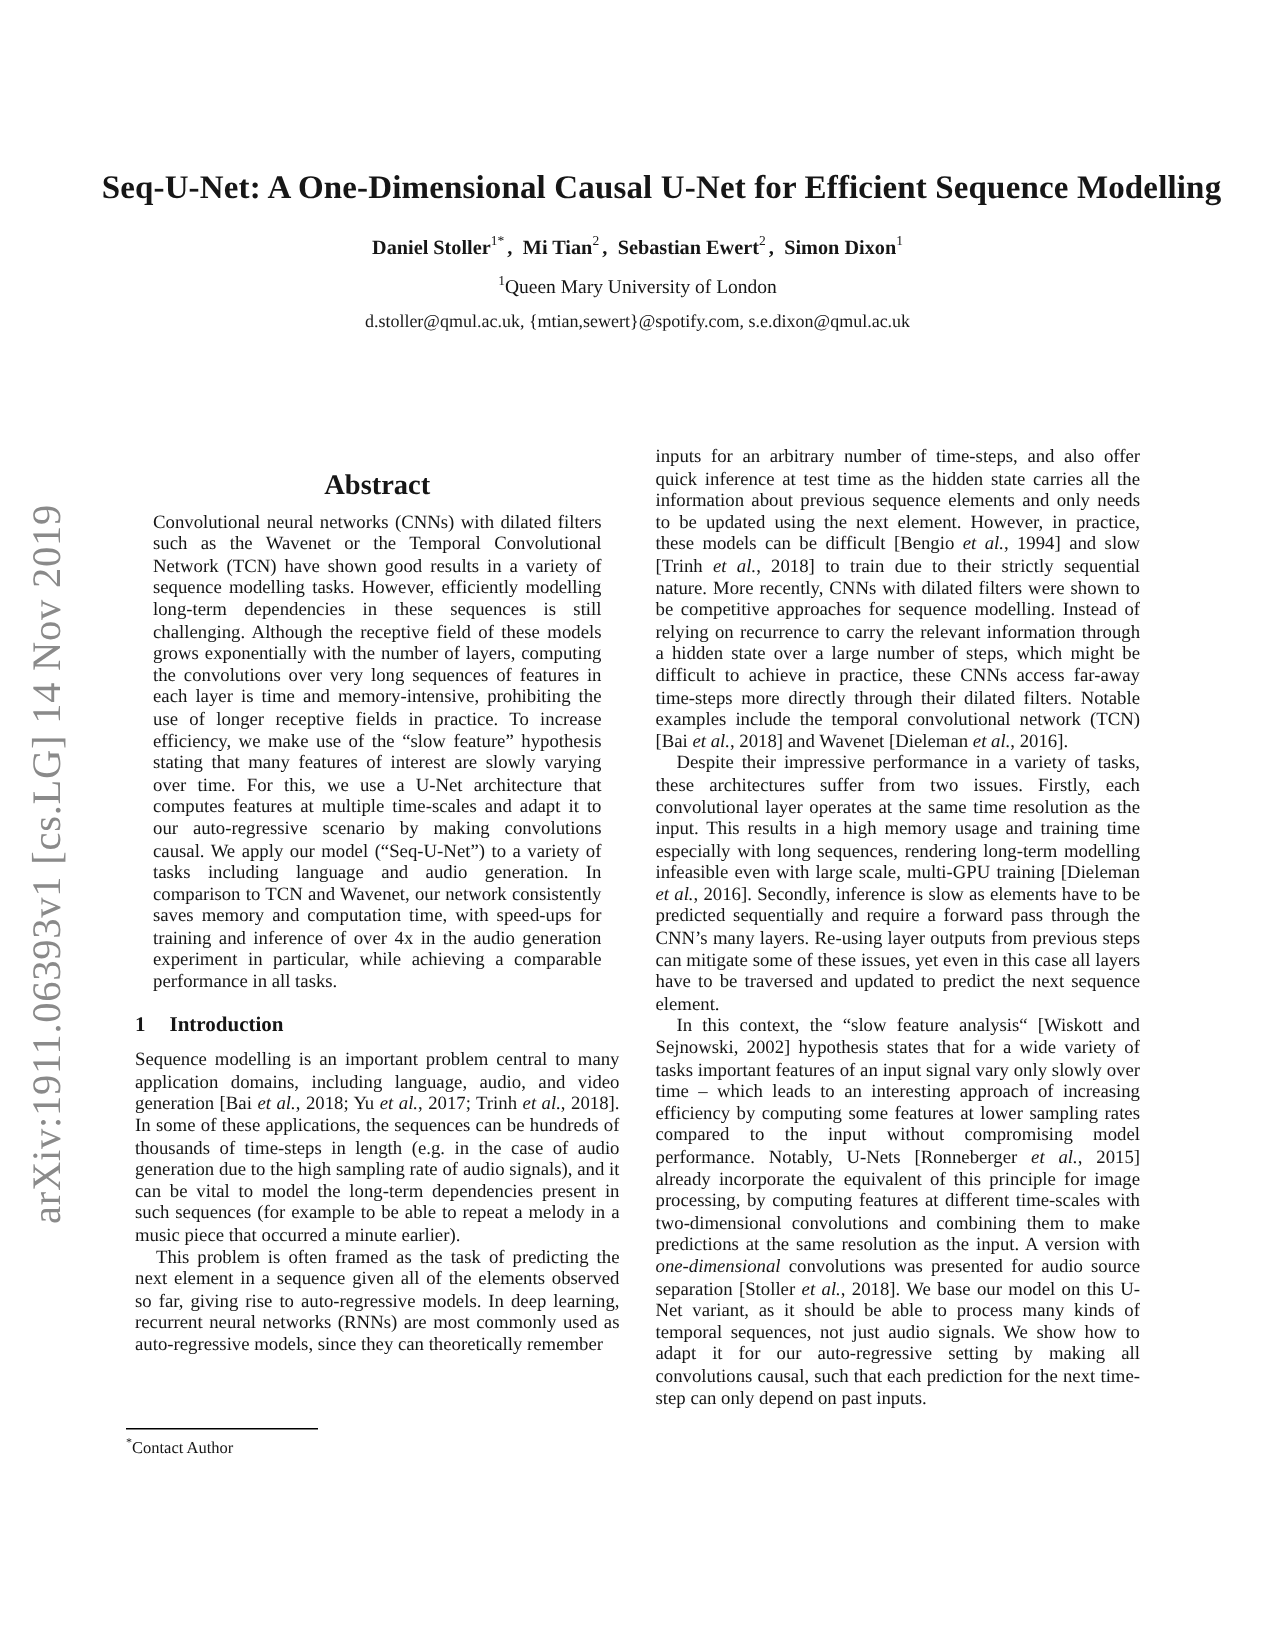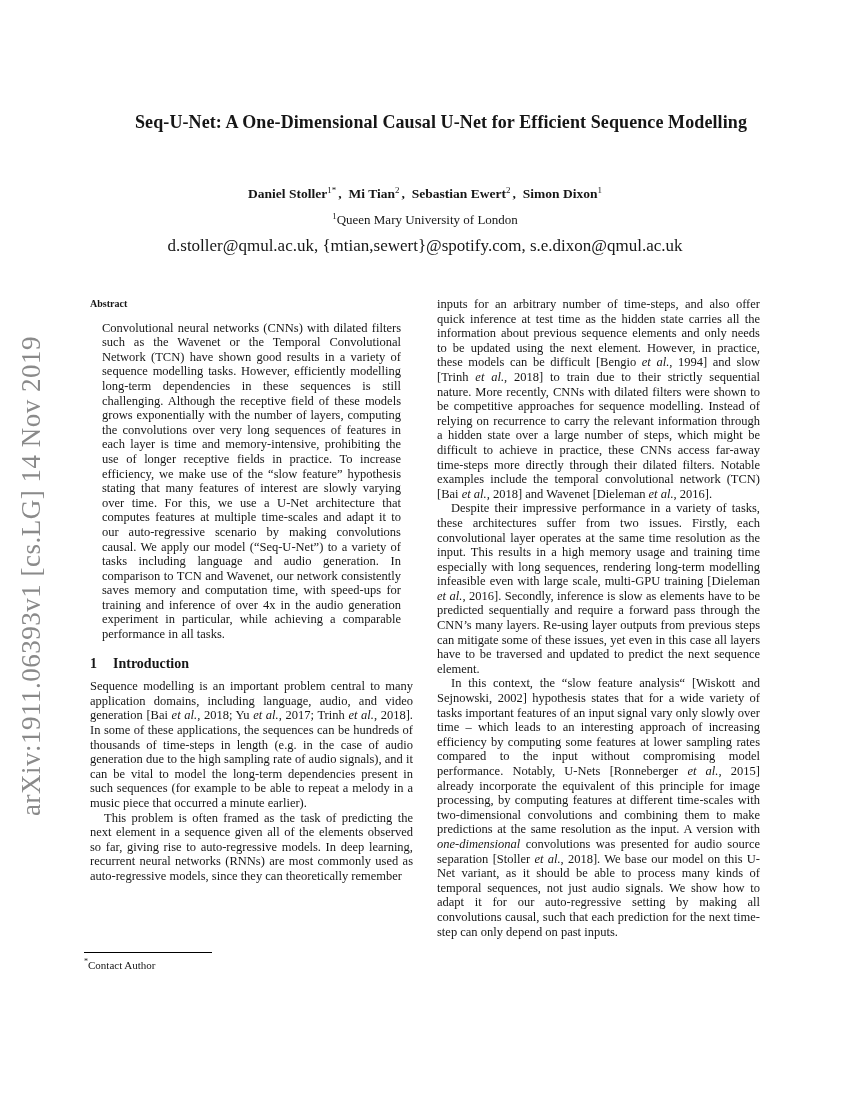--- a/index.html
+++ b/index.html
@@ -21,41 +21,41 @@
     transform: rotate(180deg);
     text-align: center;
     font-size: 27px;
     color: #8a8a8a;
     letter-spacing: 0.5px;
     white-space: nowrap;
   }
 
   
   .paper-header { position: absolute; top: 112px; left: 0; width: 850px; text-align: center; }
-  .title { font-size: 18px; font-weight: bold; letter-spacing: 0.1px; margin-left: 32px; }
-  .authors { margin-top: 51px; font-size: 13.5px; font-weight: bold; }
+  .title { font-size: 22px; font-weight: bold; letter-spacing: 0.1px; margin-left: 32px; }
+  .authors { margin-top: 17px; font-size: 13.5px; font-weight: bold; }
   .authors sup { font-size: 9px; font-weight: normal; }
   .author-sep { font-weight: bold; margin: 0 7px 0 2px; }
   .affiliation { margin-top: 8px; font-size: 13px; }
   .affiliation.first { margin-top: 9px; }
   .affiliation sup { font-size: 9px; }
-  .emails { margin-top: 8px; font-size: 17px; }
+  .emails { margin-top: 8px; font-size: 12px; }
 
   
   .col {
     position: absolute; top: 297px; width: 323px;
     text-align: justify;
     font-size: 12.5px; line-height: 14.6px;
     hyphens: auto;
     overflow: hidden;
   }
   .col-left  { left: 90px;  height: 648px; }
   .col-right { left: 437px; height: 728px; }
 
-  .abstract-heading { text-align: left; font-size: 10px; font-weight: bold; margin-bottom: 9px; }
+  .abstract-heading { text-align: center; font-size: 19px; font-weight: bold; margin-bottom: 9px; margin-top: 20px; }
   .abstract-body { margin: 0 12px; }
 
   .section-heading { font-size: 14px; font-weight: bold; text-align: left; margin: 15px 0 8px 0; }
   .sec-num { display: inline-block; min-width: 23px; }
 
   .body-par { margin: 0; }
   .body-par.indent { text-indent: 14px; }
 
   
   .footnote { position: absolute; left: 84px; top: 952px; width: 323px; }

